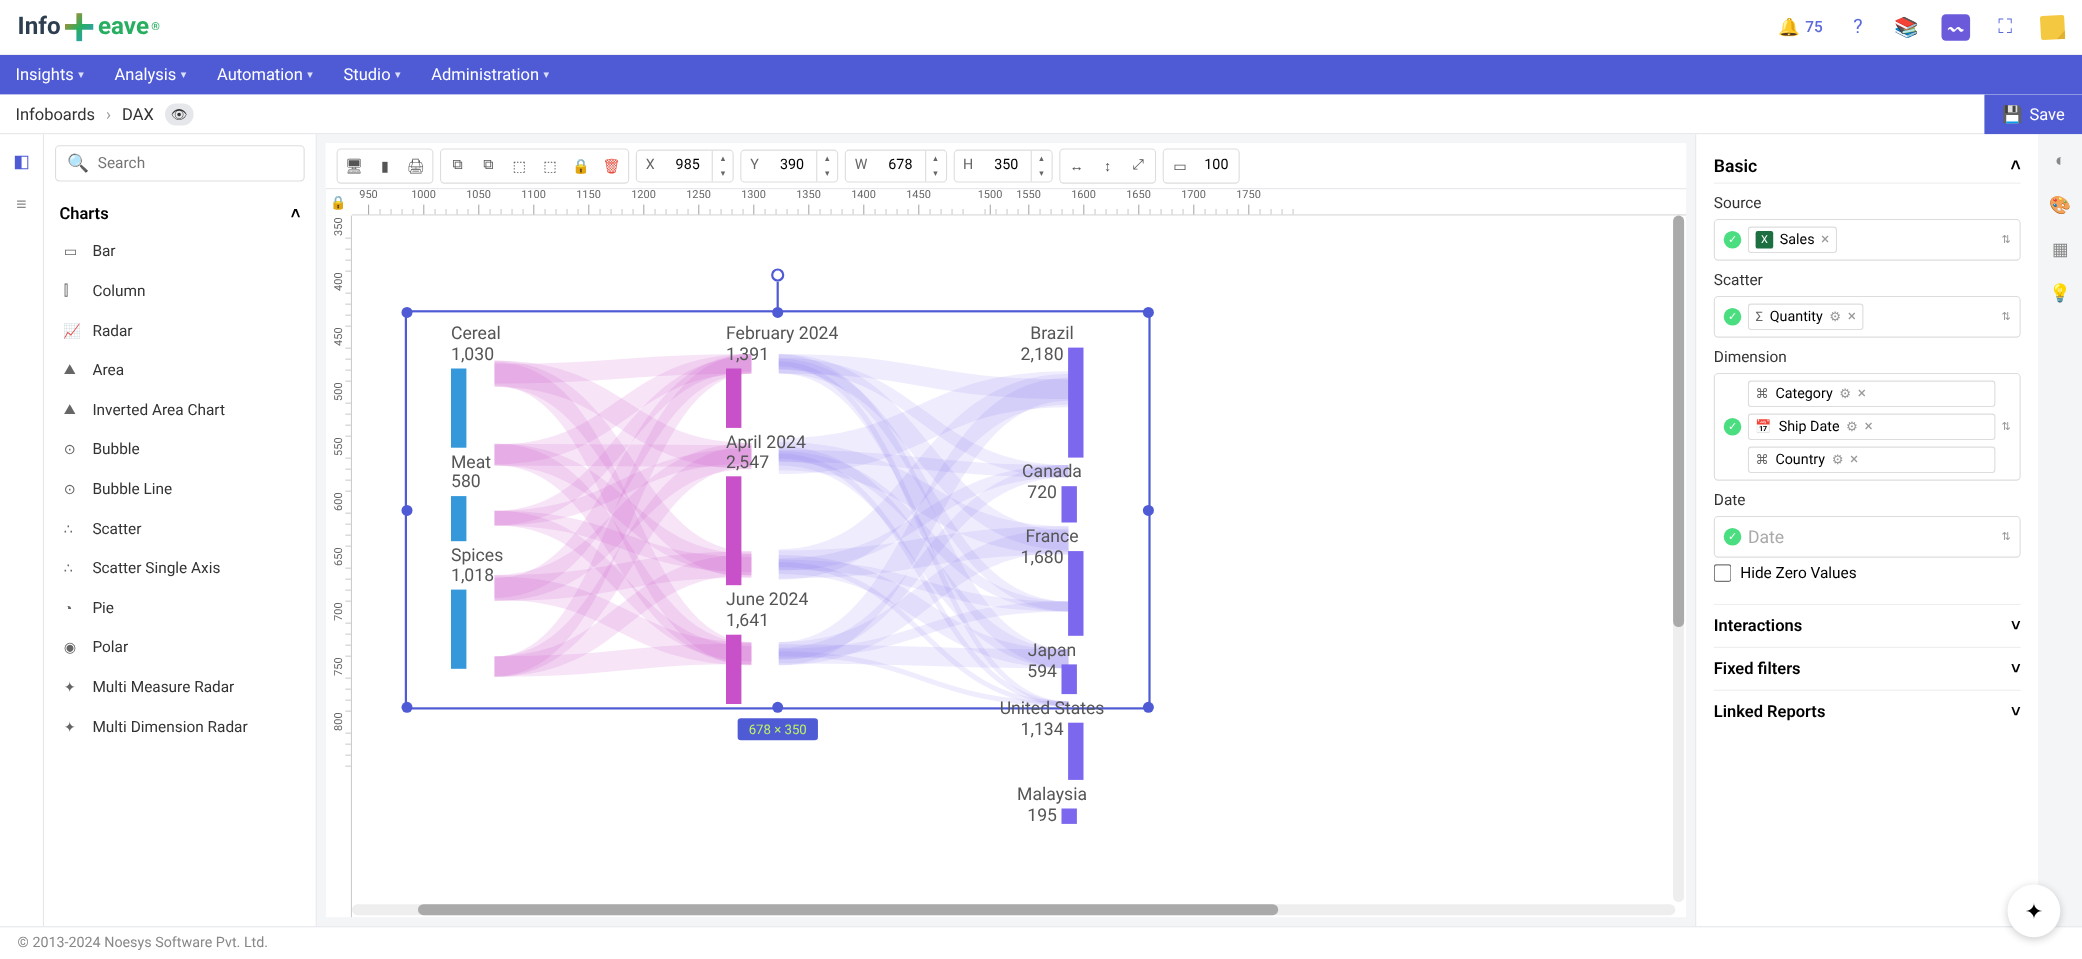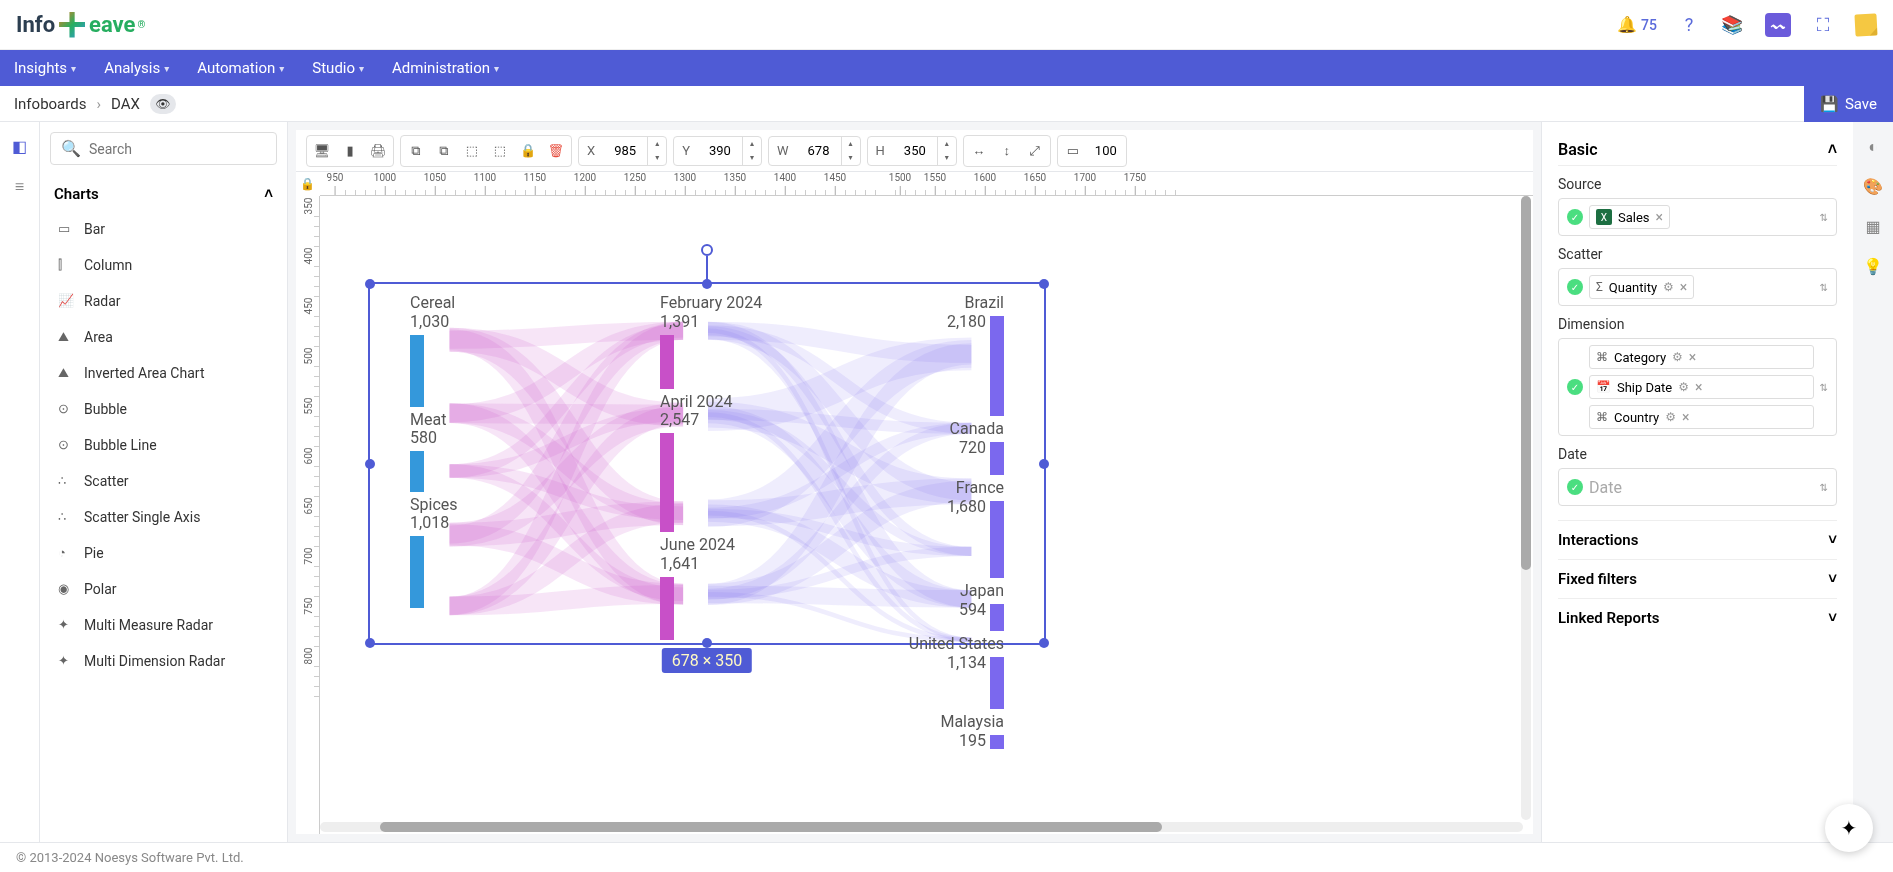--- a/index.html
+++ b/index.html
@@ -55,24 +55,24 @@
 .chart-sel{position:absolute;top:86px;left:48px;width:678px;height:363px;border:2px solid #4f5bd5}
 .sel-handle{position:absolute;width:10px;height:10px;background:#4f5bd5;border-radius:50%}
 .sel-handle.tl{top:-5px;left:-5px}.sel-handle.tr{top:-5px;right:-5px}
 .sel-handle.bl{bottom:-5px;left:-5px}.sel-handle.br{bottom:-5px;right:-5px}
 .sel-handle.tm{top:-5px;left:50%;margin-left:-5px}
 .sel-handle.bm{bottom:-5px;left:50%;margin-left:-5px}
 .sel-handle.lm{left:-5px;top:50%;margin-top:-5px}
 .sel-handle.rm{right:-5px;top:50%;margin-top:-5px}
 .rotate-handle{position:absolute;top:-40px;left:50%;margin-left:-6px;width:12px;height:12px;border:2px solid #4f5bd5;border-radius:50%;background:#fff}
 .rotate-line{position:absolute;top:-28px;left:50%;width:2px;height:28px;background:#4f5bd5;margin-left:-1px}
-.dim-label{position:absolute;bottom:-30px;left:50%;transform:translateX(-50%);background:#4f5bd5;color:#fef9c3;padding:3px 10px;font-size:16px;border-radius:3px;white-space:nowrap}
+.dim-label{position:absolute;bottom:-30px;left:50%;transform:translateX(-50%);background:#4f5bd5;color:#bef264;padding:3px 10px;font-size:12px;border-radius:3px;white-space:nowrap}
 .sankey{padding:4px 20px;height:100%;position:relative}
 .sk-col{position:absolute;top:10px}
-.sk-col.c1{left:40px}.sk-col.c2{left:290px}.sk-col.c3{right:40px;text-align:right}
+.sk-col.c1{left:40px}.sk-col.c2{left:290px}.sk-col.c3{right:40px;text-align:center}
 .sk-node{margin-bottom:4px}
 .sk-label{font-size:16px;color:#555;line-height:1.1}
 .sk-val{font-size:16px;color:#555}
 .sk-bar{width:14px;display:inline-block;vertical-align:top;margin-top:4px}
 .c1 .sk-bar{background:#3498db}.c2 .sk-bar{background:#c850c8}.c3 .sk-bar{background:#7b68ee}
 .sk-flows{position:absolute;inset:0;pointer-events:none}
 .right-panel{width:312px;background:#fff;border-left:1px solid #e5e7eb;padding:12px 16px;overflow-y:auto}
 .rp-section{margin-bottom:14px}
 .rp-header{display:flex;justify-content:space-between;align-items:center;font-weight:600;font-size:16px;padding:6px 0;cursor:pointer;border-bottom:1px solid #eee}
 .rp-label{font-size:14px;color:#333;margin:10px 0 6px}
@@ -576,20 +576,24 @@
         </div>
       </div>
 
       <div class="rp-label">Date</div>
       <div class="tag-box">
         <span class="check-circle">✓</span>
         <span style="color:#aaa">Date</span>
         <span class="dropdown-caret">⇅</span>
       </div>
 
+      <div class="checkbox-row">
+        <input type="checkbox" style="">
+        <span>Hide Zero Values</span>
+      </div>
     </div>
 
     <div class="collapse-row">
       <span>Interactions</span>
       <span>˅</span>
     </div>
     <div class="collapse-row">
       <span>Fixed filters</span>
       <span>˅</span>
     </div>

